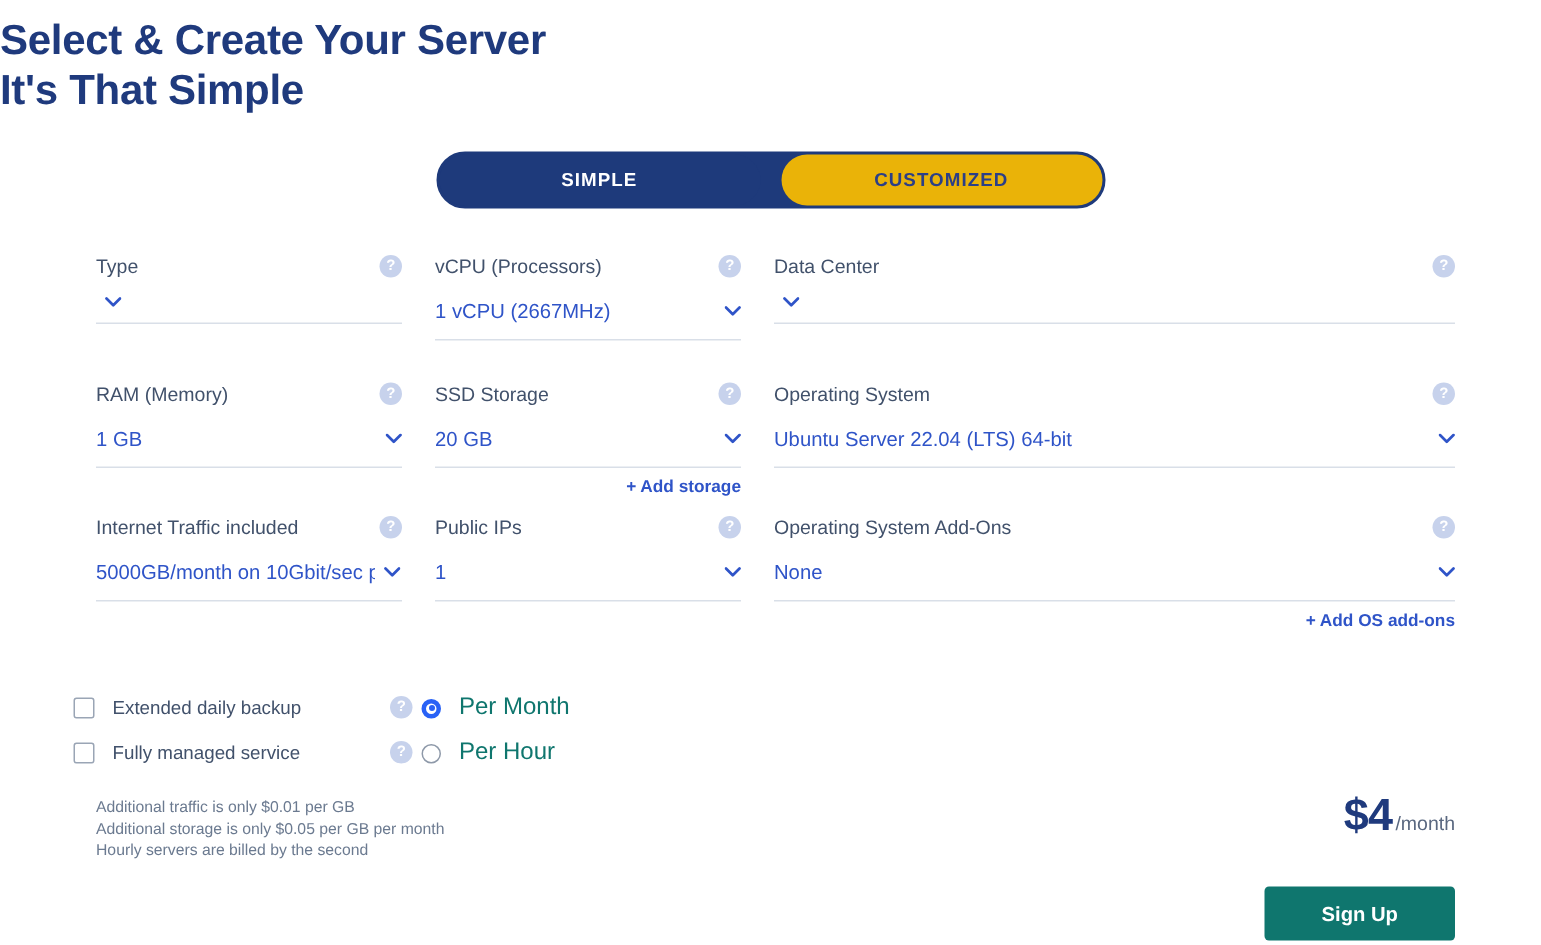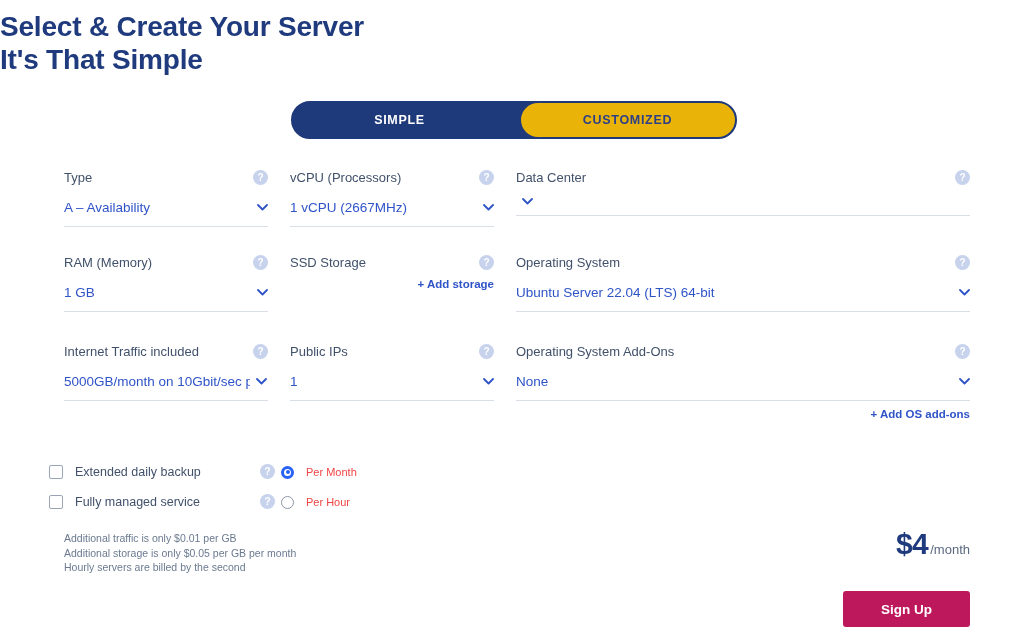--- a/index.html
+++ b/index.html
@@ -210,22 +210,22 @@
   .radio.checked::after {
     content: "";
     position: absolute;
     left: 1.5px; top: 1.5px;
     width: 4px; height: 4px;
     border-radius: 50%;
     background: #2962f6;
   }
   .radio-label {
     margin-left: 12px;
-    font-size: 11px;
-    color: #ef4444;
+    font-size: 16px;
+    color: #0f766e;
     white-space: nowrap;
   }
 
   
   .fine-print {
     position: absolute;
     left: 64px;
     top: 531px;
     font-size: 10.5px;
     line-height: 14.5px;
@@ -249,21 +249,21 @@
     font-size: 13px;
     color: #5a6880;
     margin-left: 2px;
   }
   .cta {
     position: absolute;
     right: 57px;
     top: 591px;
     width: 127px;
     height: 36px;
-    background: #be185d;
+    background: #0f766e;
     color: #ffffff;
     border: none;
     border-radius: 3px;
     font-family: "Liberation Sans", sans-serif;
     font-size: 13.5px;
     font-weight: bold;
     cursor: pointer;
   }
 </style>
 </head>
@@ -282,21 +282,20 @@
 </div>
 
 <div class="form-area">
 
   <div class="form-row">
     <div class="col col-1">
       <div class="field">
         <div class="field-label">Type</div>
         <div class="help">?</div>
         <div class="field-value">
-          <span class="val">A – Availability</span>
           <span class="chev">
             <svg width="11" height="7" viewBox="0 0 11 7">
                 <path d="M1 1l4.5 4.5L10 1" stroke="#2f54c8" stroke-width="1.8" fill="none" stroke-linecap="round" stroke-linejoin="round"></path>
               </svg>
           </span>
         </div>
       </div>
     </div>
 
     <div class="col col-2">
@@ -345,20 +344,28 @@
           </span>
         </div>
       </div>
       <div class="spacer-link"></div>
     </div>
 
     <div class="col col-2">
       <div class="field">
         <div class="field-label">SSD Storage</div>
         <div class="help">?</div>
+        <div class="field-value">
+          <span class="val">20 GB</span>
+          <span class="chev">
+            <svg width="11" height="7" viewBox="0 0 11 7">
+                <path d="M1 1l4.5 4.5L10 1" stroke="#2f54c8" stroke-width="1.8" fill="none" stroke-linecap="round" stroke-linejoin="round"></path>
+              </svg>
+          </span>
+        </div>
       </div>
       <div class="add-link">+ Add storage</div>
     </div>
 
     <div class="col col-3">
       <div class="field">
         <div class="field-label">Operating System</div>
         <div class="help">?</div>
         <div class="field-value">
           <span class="val">Ubuntu Server 22.04 (LTS) 64-bit</span>

